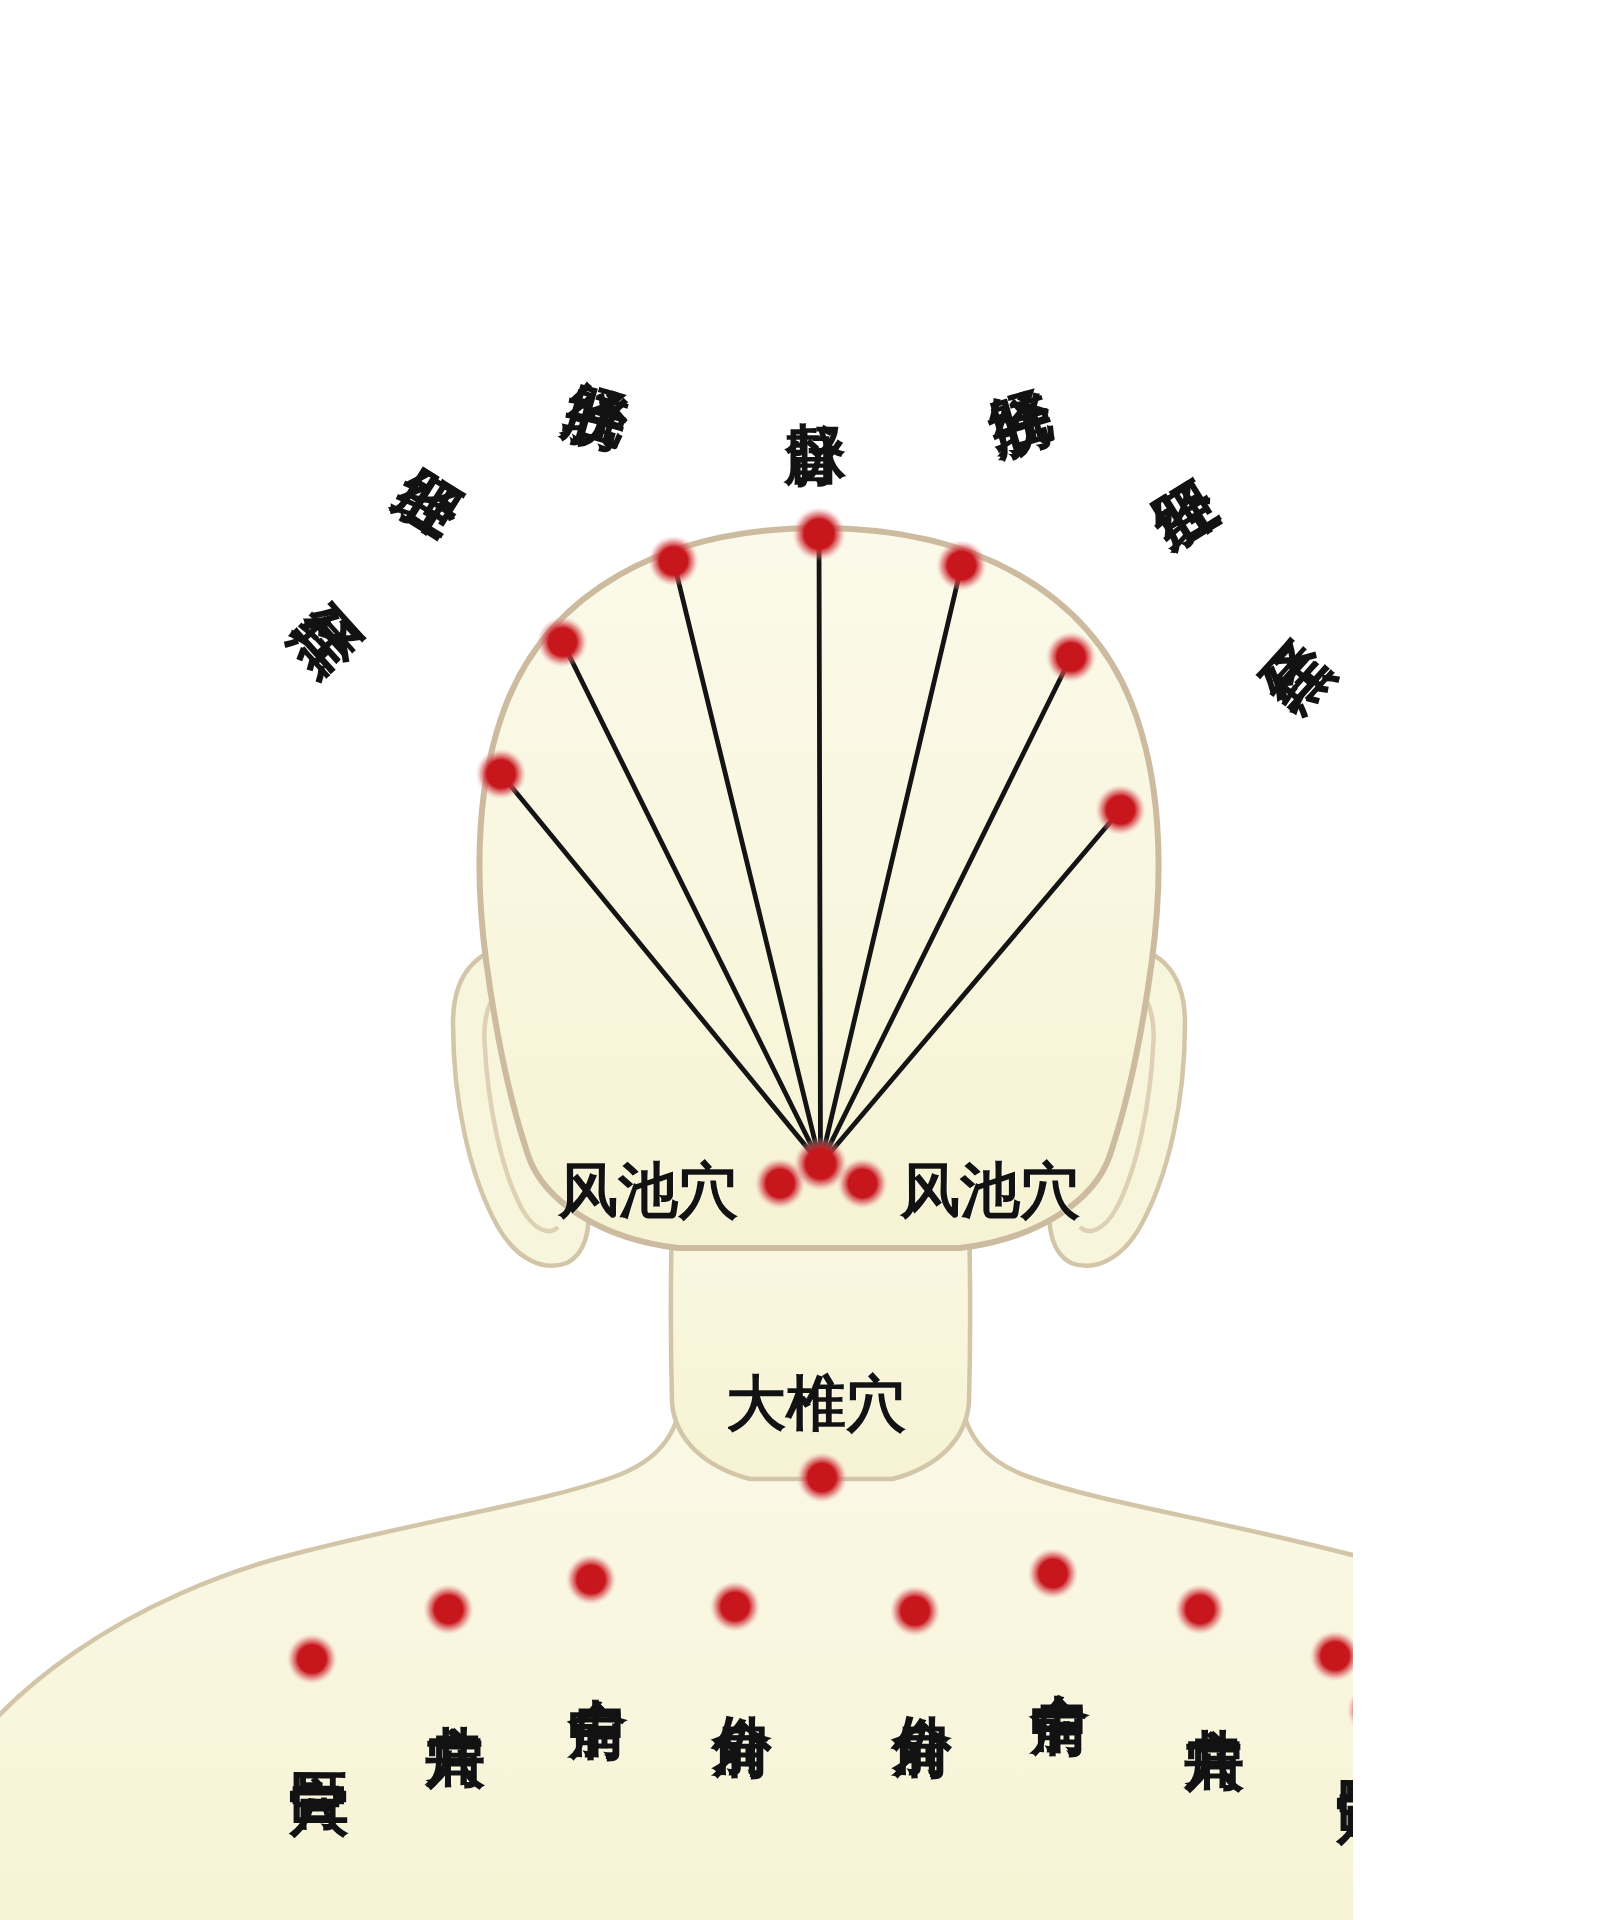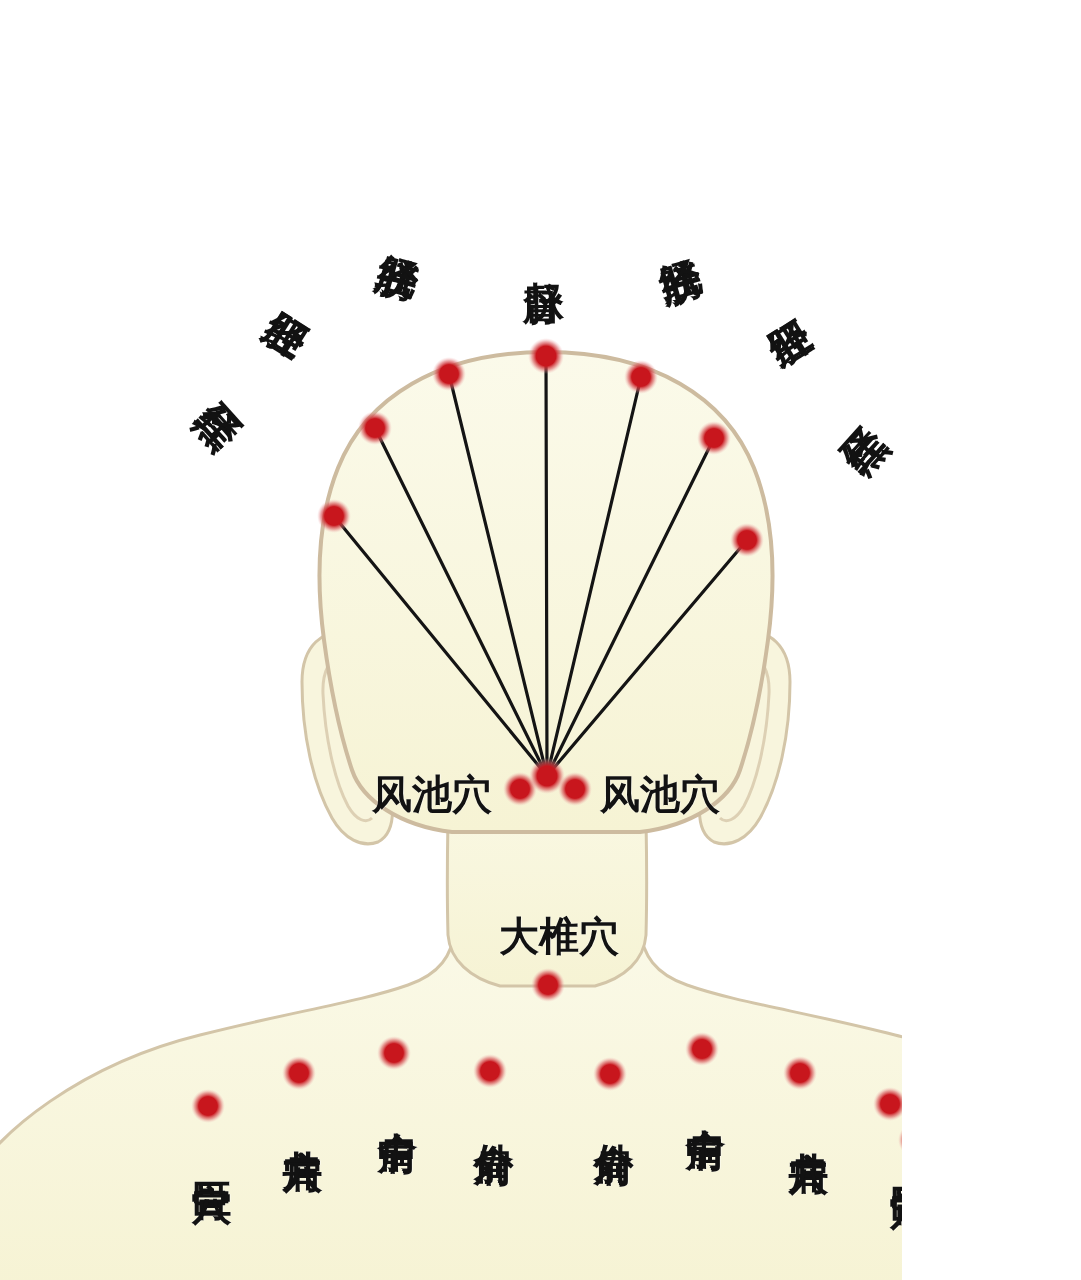--- a/index.html
+++ b/index.html
@@ -198,21 +198,21 @@
   <div class="label meridian-label vtext" style="left:645px; top:230px; transform: rotate(-16deg);">膀胱经</div>
 
   <div class="label meridian-label vtext" style="left:742px; top:300px; transform: rotate(-32deg);">肝胆经</div>
 
   <div class="label meridian-label vtext" style="left:805px; top:416px; transform: rotate(-48deg);">三焦经</div>
 
   <div class="label fengchi-label htext" style="left:372px; top:774px;">风池穴</div>
 
   <div class="label fengchi-label htext" style="left:600px; top:774px;">风池穴</div>
 
-  <div class="label dazhui-label htext" style="left:499px; top:916px;">大椎穴</div>
+  <div class="label dazhui-label htext" style="left:484px; top:916px;">大椎穴</div>
 
   <div class="label shoulder-label vtext" style="left:192px; top:1150px;">巨骨穴</div>
 
   <div class="label shoulder-label vtext" style="left:283px; top:1118px;">肩井穴</div>
 
   <div class="label shoulder-label vtext" style="left:378px; top:1100px;">肩中俞</div>
 
   <div class="label shoulder-label vtext" style="left:474px; top:1112px;">肩外俞</div>
 
   <div class="label shoulder-label vtext" style="left:594px; top:1112px;">肩外俞</div>

